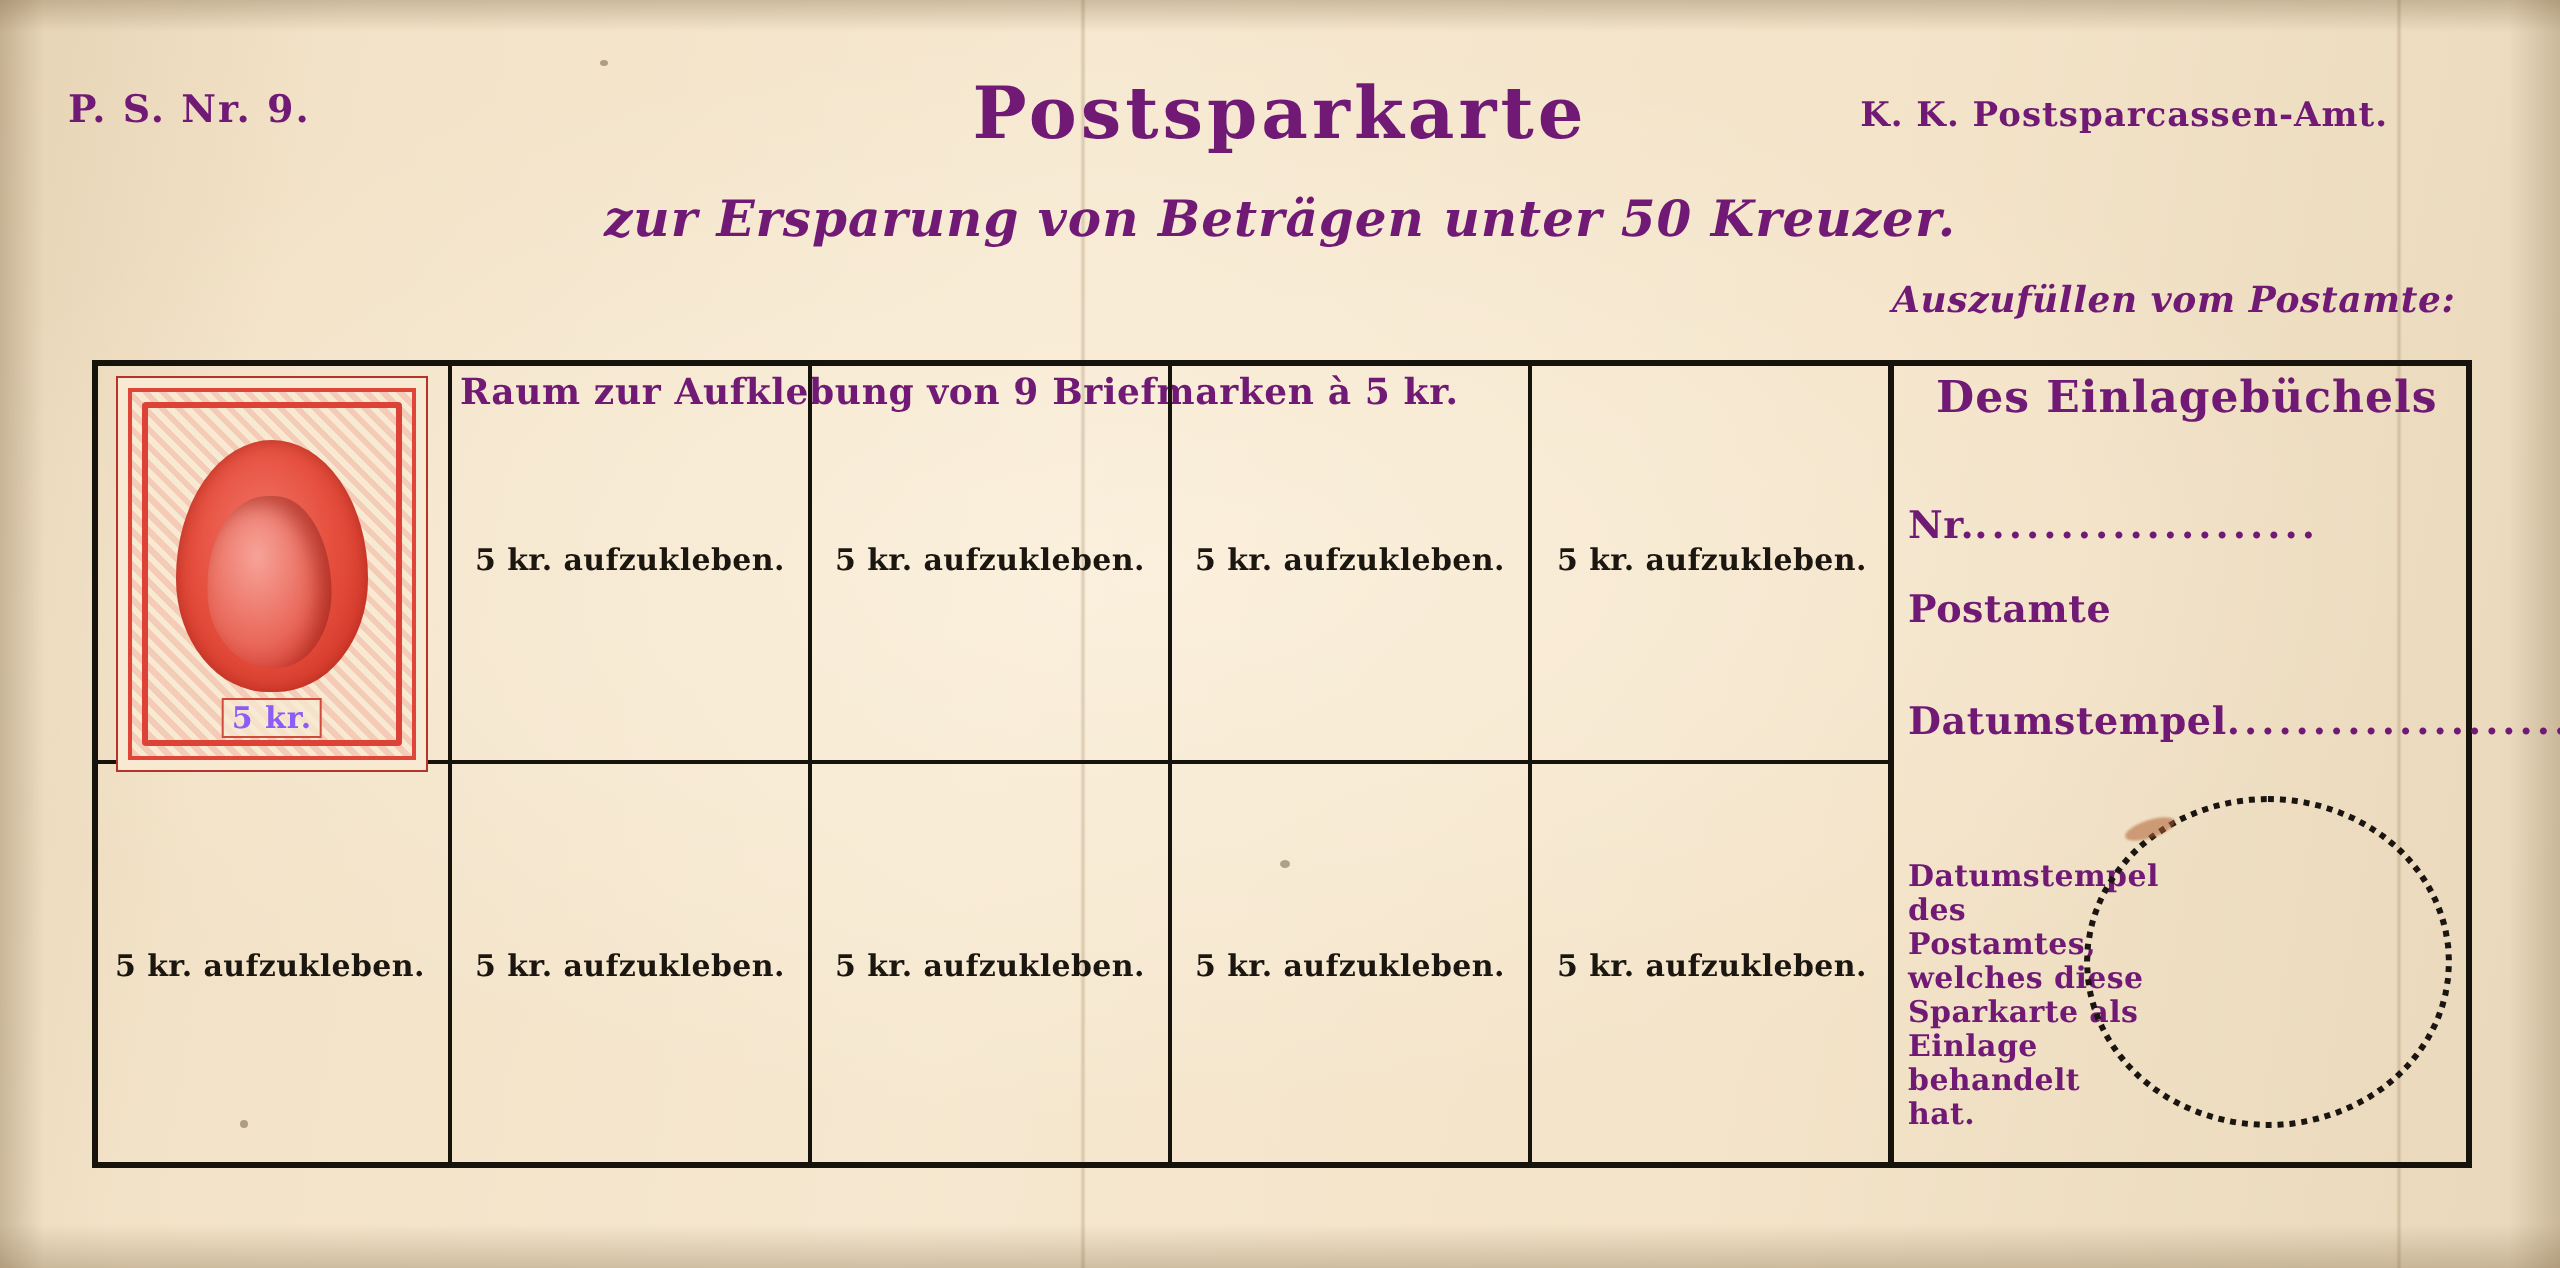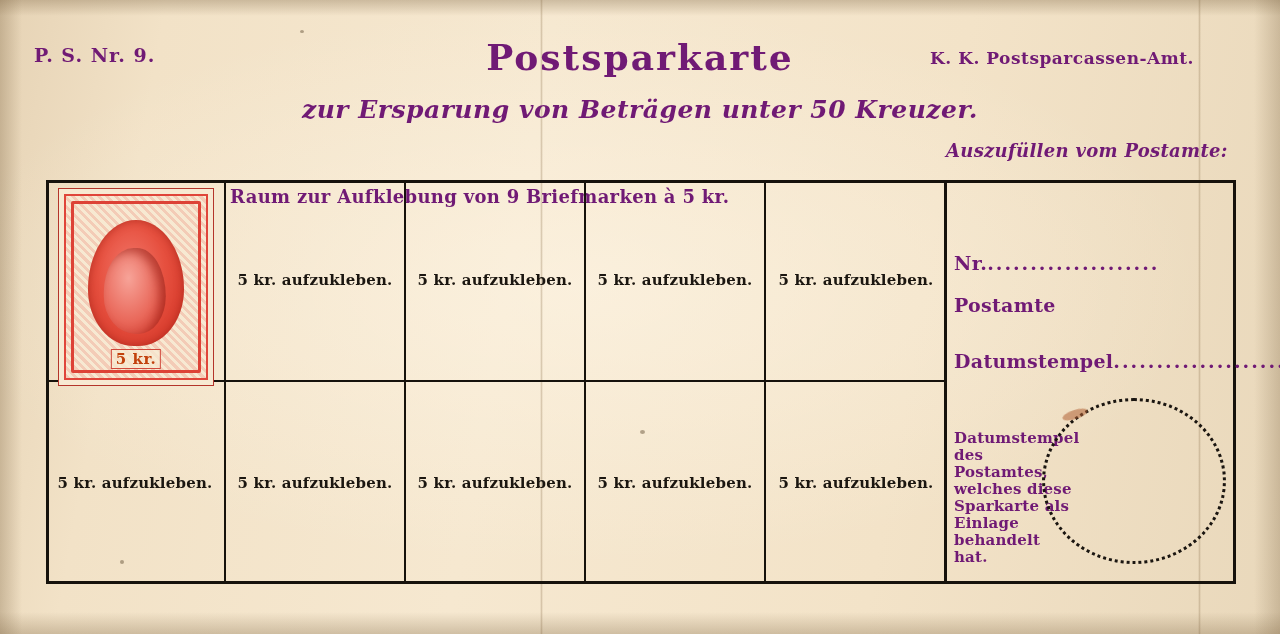--- a/index.html
+++ b/index.html
@@ -160,21 +160,21 @@
     background: radial-gradient(ellipse at 40% 35%, #f7a398 0%, #e9685a 55%, #c8291c 100%);
     box-shadow: inset -6px 4px 10px rgba(150,30,20,0.55);
   }
   .stamp-value {
     position: absolute;
     left: 50%; bottom: 16px;
     transform: translateX(-50%);
     font-family: "DejaVu Serif", serif;
     font-weight: bold;
     font-size: 15px;
-    color: #c2410c;
+    color: #8b5cf6;
     background: rgba(247,233,210,0.75);
     padding: 0 4px;
     border: 1px solid #d0493b;
     letter-spacing: 0.5px;
     white-space: nowrap;
   }
 
   
   #panel {
     position: absolute;
@@ -283,20 +283,21 @@
 
   <div id="stamp">
     <div class="stamp-inner"></div>
     <div class="stamp-frame2"></div>
     <div class="stamp-oval"></div>
     <div class="stamp-head"></div>
     <div class="stamp-value">5 kr.</div>
   </div>
 
   <div id="panel">
+    <div id="panel-title" class="fr">Des Einlagebüchels</div>
 
     <div class="panel-line fr" style="top:56px;margin-top:14px;">
       <span>Nr.</span><span class="dots">....................</span>
     </div>
     <div class="panel-line fr" style="top:112px;">
       <span>Postamte</span>
     </div>
     <div class="panel-line fr" style="top:168px;">
       <span>Datumstempel</span><span class="dots">.......................</span>
     </div>

